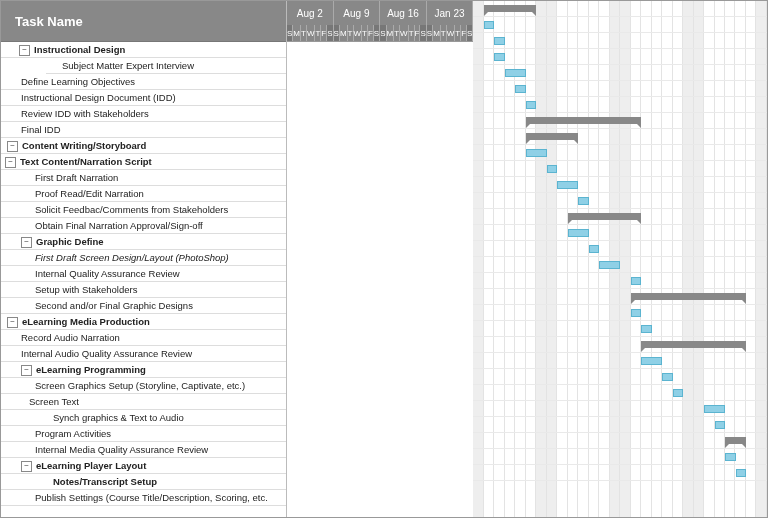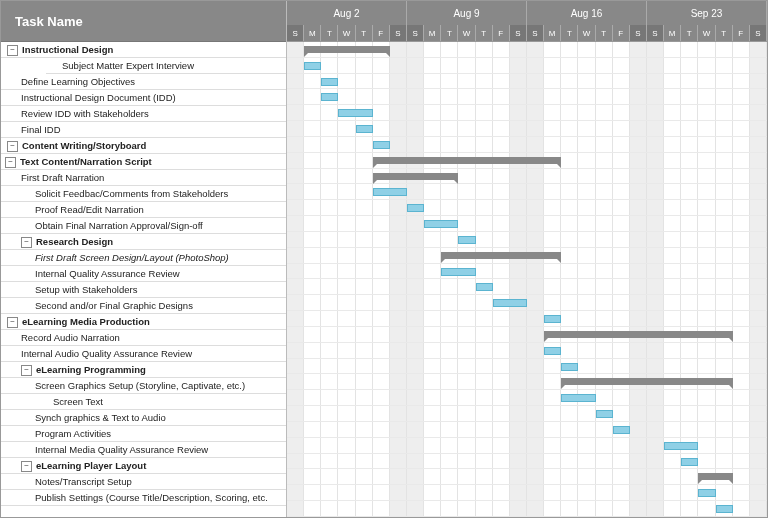--- a/index.html
+++ b/index.html
@@ -2,21 +2,21 @@
 <html><head>
 <meta charset="utf-8">
 <style>
 html,body{margin:0;padding:0;font-family:Arial,Helvetica,sans-serif;font-size:10px;color:#333;background:#fff}
 .gantt{display:flex;width:768px;height:518px;border:1px solid #999;box-sizing:border-box;overflow:hidden}
 .task-col{width:285px;flex-shrink:0;display:flex;flex-direction:column;border-right:1px solid #bbb}
 .task-header{height:40px;background:#888;color:#ffffff;font-size:13px;font-weight:bold;display:flex;align-items:center;padding-left:14px;border-bottom:1px solid #777}
 .task-rows{flex:1;display:flex;flex-direction:column}
 .task-row{height:16px;line-height:16px;border-bottom:1px solid #ddd;padding-left:4px;white-space:nowrap;overflow:hidden;text-overflow:ellipsis;box-sizing:border-box;font-size:9.5px;color:#222}
 .toggle{display:inline-flex;width:9px;height:9px;border:1px solid #888;align-items:center;justify-content:center;font-size:8px;line-height:8px;margin-right:4px;background:#fff;color:#444;vertical-align:middle}
-.timeline-col{flex:1;display:flex;flex-direction:column;position:relative}
+.timeline-col{flex:1;display:flex;flex-direction:row;position:relative}
 .tl-header{height:40px;display:flex;flex-direction:column;border-bottom:1px solid #999;background:#888;color:#fff}
 .tl-months{flex:1;display:flex}
 .tl-month{flex:1;border-right:1px solid #aaa;display:flex;align-items:center;justify-content:center;font-size:10px}
 .tl-days{display:flex;height:16px}
 .tl-day{flex:1;border-right:1px solid #aaa;display:flex;align-items:center;justify-content:center;font-size:8px;box-sizing:border-box}
 .tl-day.wk{background:#777}
 .tl-grid{flex:1;position:relative}
 .grid-cols{position:absolute;inset:0;display:flex}
 .grid-col{flex:1;border-right:1px solid #e3e3e3;box-sizing:border-box}
 .grid-col.wk{background:#eee}
@@ -28,58 +28,58 @@
 .gbar::before{left:0;border-right:4px solid transparent}
 .gbar::after{right:0;border-left:4px solid transparent}
 </style>
 </head>
 <body>
 
 <div class="gantt">
   <div class="task-col">
     <div class="task-header">Task Name</div>
     <div class="task-rows" id="task-rows">
-        <div class="task-row" style="padding-left: 6px;"><span class="toggle">−</span><span style="font-weight: bold;">Instructional Design</span></div>
+        <div class="task-row" style="padding-left: 18px;"><span class="toggle">−</span><span style="font-weight: bold;">Instructional Design</span></div>
         <div class="task-row" style="padding-left: 16px; margin-left: 45px;"><span>Subject Matter Expert Interview</span></div>
         <div class="task-row" style="padding-left: 20px;"><span>Define Learning Objectives</span></div>
         <div class="task-row" style="padding-left: 20px;"><span>Instructional Design Document (IDD)</span></div>
         <div class="task-row" style="padding-left: 20px;"><span>Review IDD with Stakeholders</span></div>
         <div class="task-row" style="padding-left: 20px;"><span>Final IDD</span></div>
         <div class="task-row" style="padding-left: 6px;"><span class="toggle">−</span><span style="font-weight: bold;">Content Writing/Storyboard</span></div>
         <div class="task-row" style=""><span class="toggle">−</span><span style="font-weight: bold;">Text Content/Narration Script</span></div>
-        <div class="task-row" style="padding-left: 20px;"><span>First Draft Narration</span></div>
+        <div class="task-row" style="padding-left: 34px;"><span>First Draft Narration</span></div>
+        <div class="task-row" style="padding-left: 34px;"><span>Proof Read/Edit Narration</span></div>
         <div class="task-row" style="padding-left: 34px;"><span>Solicit Feedbac/Comments from Stakeholders</span></div>
-        <div class="task-row" style="padding-left: 34px;"><span>Proof Read/Edit Narration</span></div>
         <div class="task-row" style="padding-left: 34px;"><span>Obtain Final Narration Approval/Sign-off</span></div>
-        <div class="task-row" style="padding-left: 20px;"><span class="toggle">−</span><span style="font-weight: bold;">Research Design</span></div>
+        <div class="task-row" style="padding-left: 20px;"><span class="toggle">−</span><span style="font-weight: bold;">Graphic Define</span></div>
         <div class="task-row" style="padding-left: 34px; font-style: italic;"><span>First Draft Screen Design/Layout (PhotoShop)</span></div>
         <div class="task-row" style="padding-left: 34px;"><span>Internal Quality Assurance Review</span></div>
         <div class="task-row" style="padding-left: 34px;"><span>Setup with Stakeholders</span></div>
         <div class="task-row" style="padding-left: 34px;"><span>Second and/or Final Graphic Designs</span></div>
         <div class="task-row" style="padding-left: 6px;"><span class="toggle">−</span><span style="font-weight: bold;">eLearning Media Production</span></div>
         <div class="task-row" style="padding-left: 20px;"><span>Record Audio Narration</span></div>
         <div class="task-row" style="padding-left: 20px;"><span>Internal Audio Quality Assurance Review</span></div>
         <div class="task-row" style="padding-left: 20px;"><span class="toggle">−</span><span style="font-weight: bold;">eLearning Programming</span></div>
         <div class="task-row" style="padding-left: 34px;"><span>Screen Graphics Setup (Storyline, Captivate, etc.)</span></div>
-        <div class="task-row" style="padding-left: 52px;"><span>Screen Text</span></div>
-        <div class="task-row" style="padding-left: 34px;"><span>Synch graphics &amp; Text to Audio</span></div>
+        <div class="task-row" style="padding-left: 28px;"><span>Screen Text</span></div>
+        <div class="task-row" style="padding-left: 52px;"><span>Synch graphics &amp; Text to Audio</span></div>
         <div class="task-row" style="padding-left: 34px;"><span>Program Activities</span></div>
         <div class="task-row" style="padding-left: 34px;"><span>Internal Media Quality Assurance Review</span></div>
         <div class="task-row" style="padding-left: 20px;"><span class="toggle">−</span><span style="font-weight: bold;">eLearning Player Layout</span></div>
-        <div class="task-row" style="padding-left: 34px;"><span>Notes/Transcript Setup</span></div>
+        <div class="task-row" style="padding-left: 52px; font-weight: bold;"><span>Notes/Transcript Setup</span></div>
         <div class="task-row" style="padding-left: 34px;"><span>Publish Settings (Course Title/Description, Scoring, etc.</span></div>
       </div>
   </div>
   <div class="timeline-col">
     <div class="tl-header">
       <div class="tl-months" id="tl-months">
           <div class="tl-month">Aug 2</div>
           <div class="tl-month">Aug 9</div>
           <div class="tl-month">Aug 16</div>
-          <div class="tl-month">Sep 23</div>
+          <div class="tl-month">Jan 23</div>
         </div>
       <div class="tl-days" id="tl-days">
           <div class="tl-day wk">S</div>
           <div class="tl-day">M</div>
           <div class="tl-day">T</div>
           <div class="tl-day">W</div>
           <div class="tl-day">T</div>
           <div class="tl-day">F</div>
           <div class="tl-day wk">S</div>
           <div class="tl-day wk">S</div>

